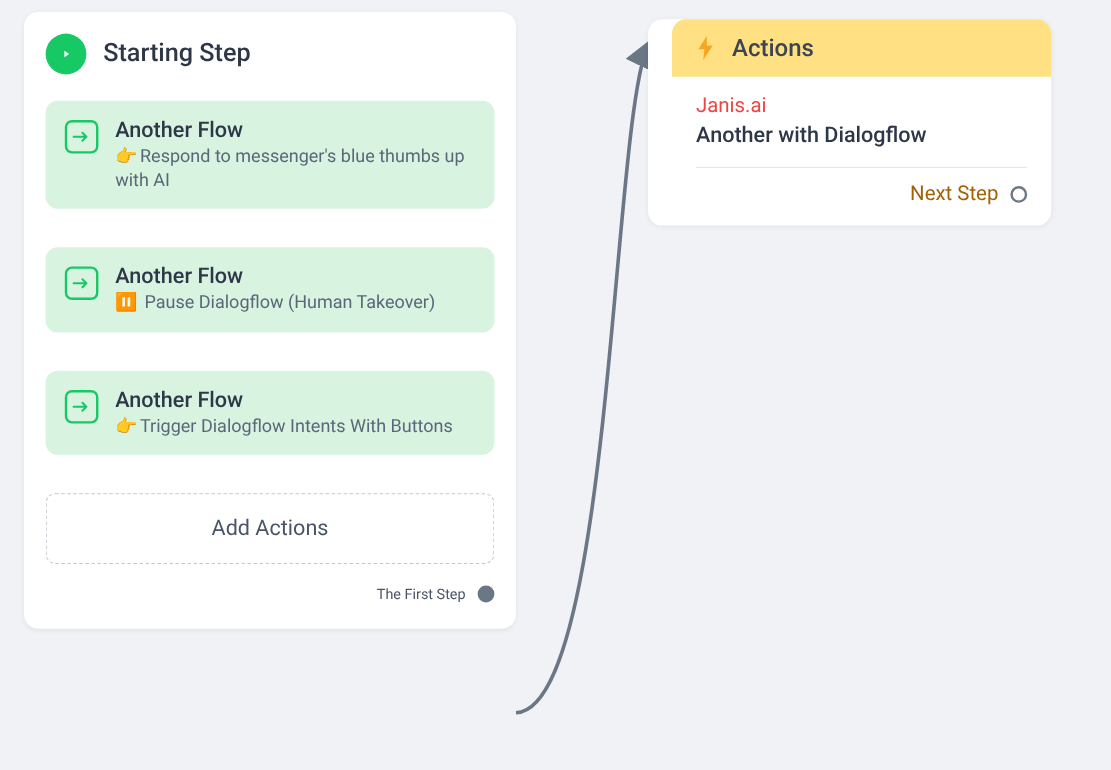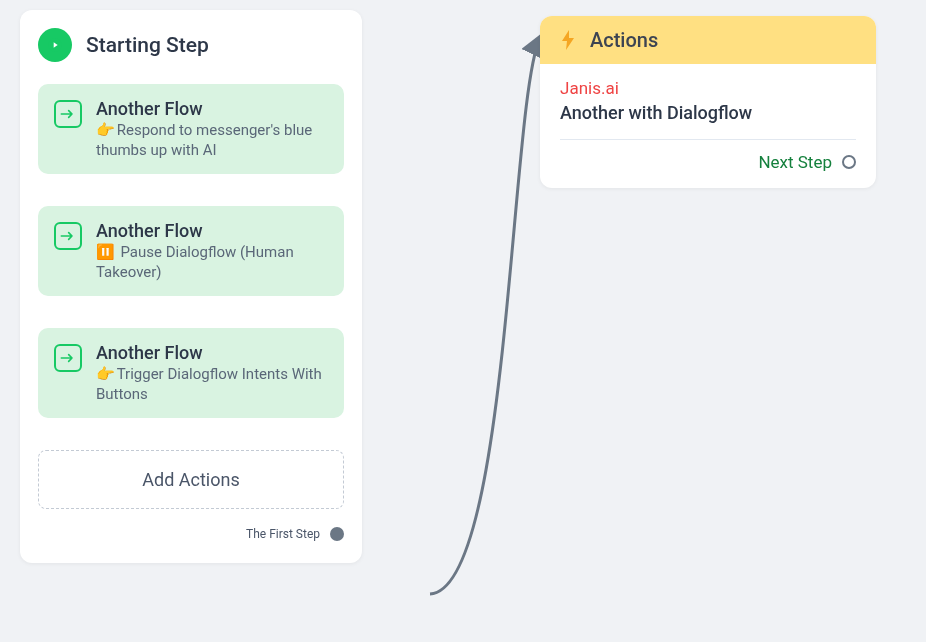--- a/index.html
+++ b/index.html
@@ -13,21 +13,21 @@
   }
   .card {
     background: #fff;
     border-radius: 12px;
     box-shadow: 0 1px 4px rgba(0,0,0,0.06);
     position: absolute;
   }
   .starting-card {
     left: 20px;
     top: 10px;
-    width: 342px;
+    width: 410px;
     padding: 18px 18px 22px 18px;
   }
   .starting-header {
     display: flex;
     align-items: center;
     gap: 14px;
     margin-bottom: 22px;
   }
   .play-icon {
     width: 34px;
@@ -103,20 +103,21 @@
   .conn-dot {
     width: 14px;
     height: 14px;
     border-radius: 50%;
     background: #6b7785;
   }
   .actions-card {
     left: 540px;
     top: 16px;
     width: 336px;
+    padding-left: 20px;
   }
   .actions-header {
     background: #ffe082;
     border-radius: 12px 12px 0 0;
     padding: 12px 18px;
     display: flex;
     align-items: center;
     gap: 12px;
   }
   .bolt-icon {
@@ -151,21 +152,21 @@
     margin: 16px 0 12px 0;
   }
   .next-step-row {
     display: flex;
     align-items: center;
     justify-content: flex-end;
     gap: 10px;
   }
   .next-step-label {
     font-size: 17px;
-    color: #15803d;
+    color: #a16207;
   }
   .open-dot {
     width: 14px;
     height: 14px;
     border-radius: 50%;
     border: 2.5px solid #6b7785;
     background: #fff;
   }
   .connector {
     position: absolute;

